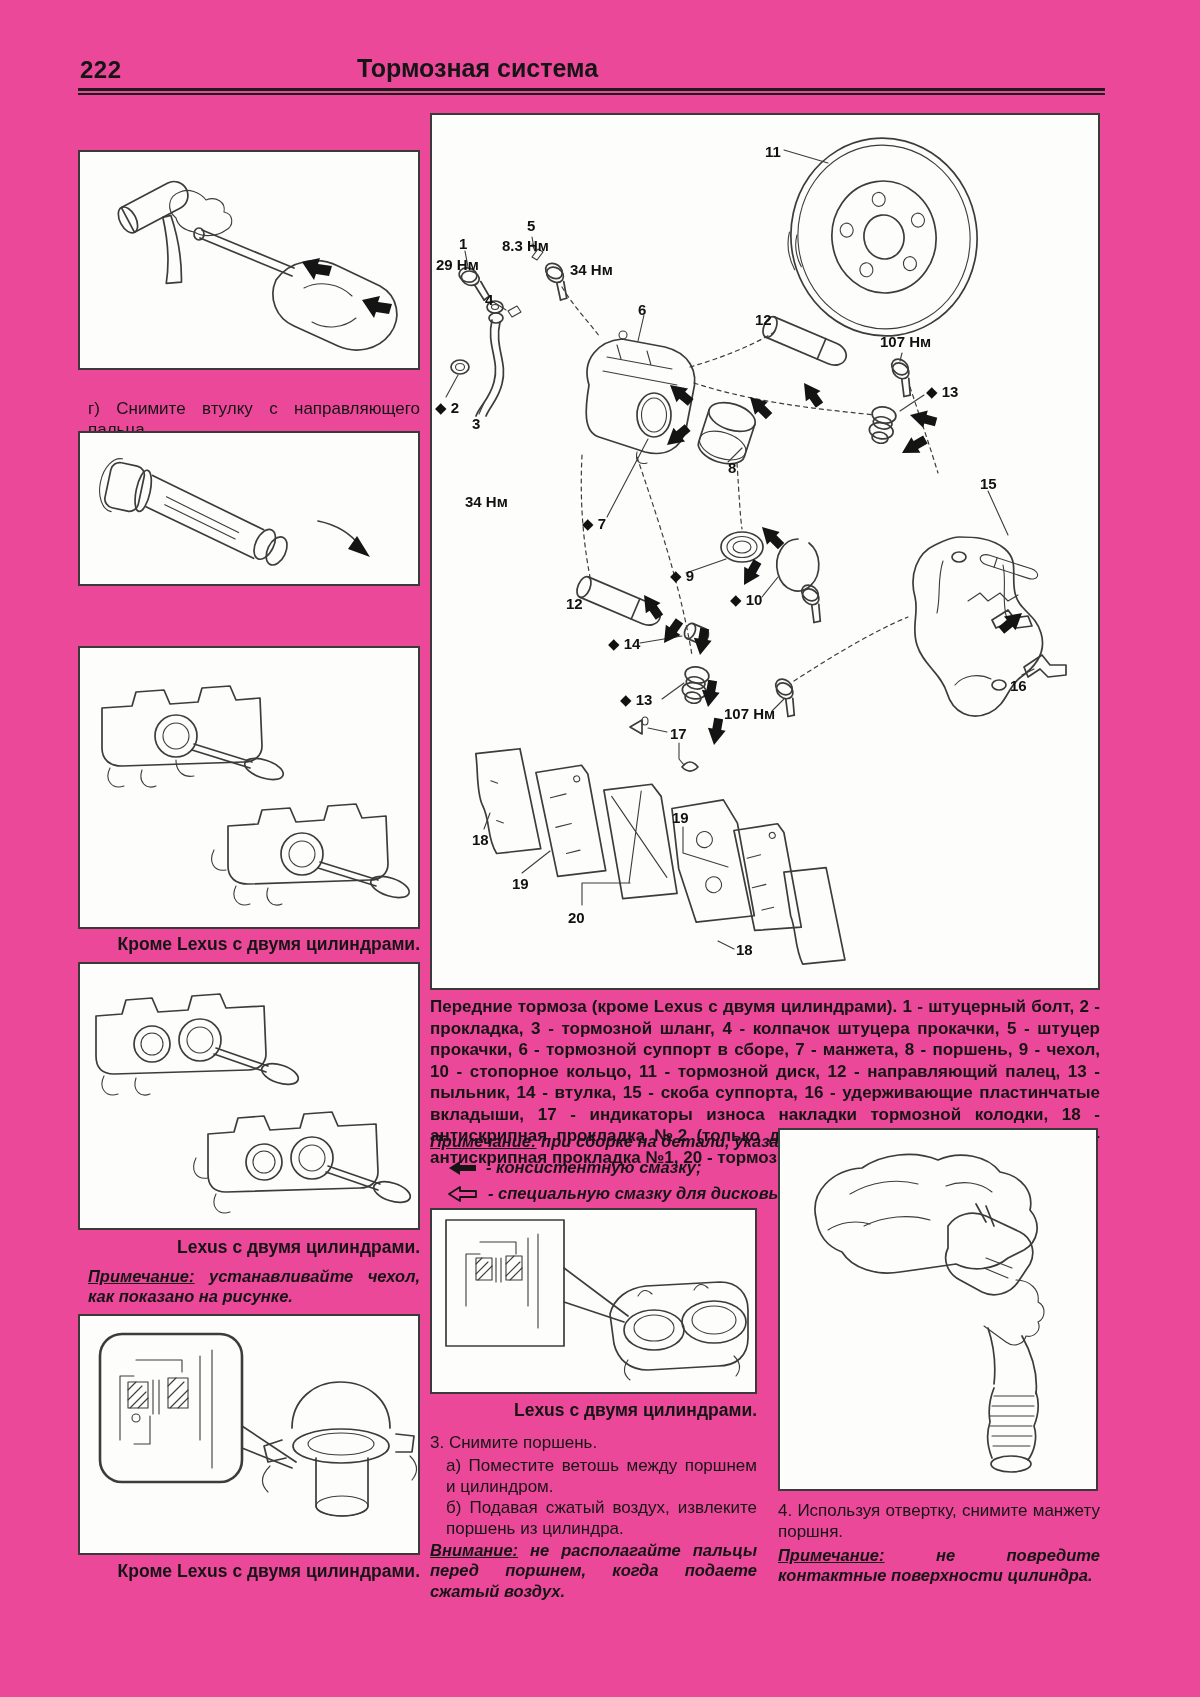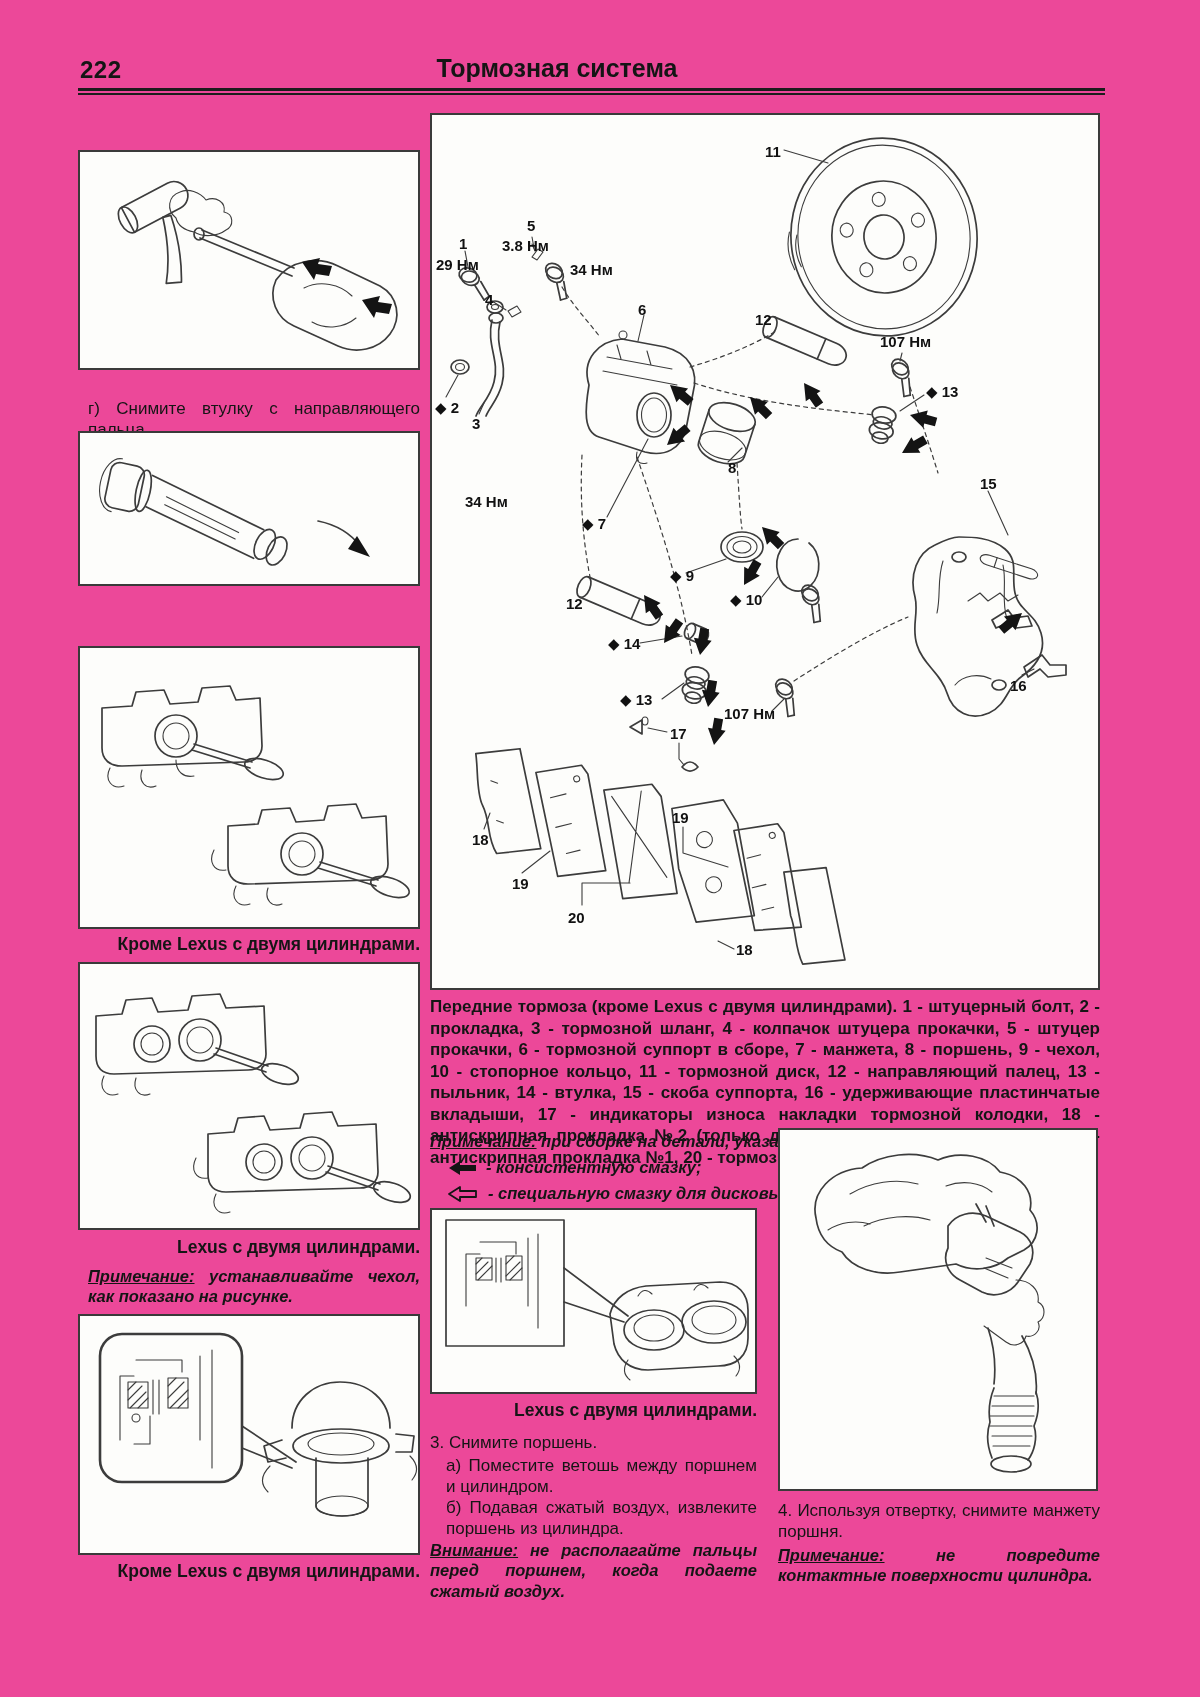--- a/index.html
+++ b/index.html
@@ -4,21 +4,21 @@
 <style>
   html,body{margin:0;padding:0;background:#e9e9e7;}
   .page{
     position:relative;width:1200px;height:1697px;margin:0 auto;
     background:#ec4899;color:#151515;
     font-family:"Liberation Sans","DejaVu Sans",sans-serif;
     overflow:hidden;
   }
   .abs{position:absolute;}
   .pagenum{font-size:24px;font-weight:700;letter-spacing:.5px;}
-  .ptitle{font-size:25px;font-weight:700;text-align:center;}
+  .ptitle{font-size:25px;font-weight:700;text-align:left;}
   .rule{background:#1c1c1c;}
   .step{font-size:17px;line-height:1.24;text-align:justify;}
   .indent{padding-left:16px;}
   .cap{font-size:17.5px;font-weight:700;text-align:right;}
   .note{font-size:16.5px;line-height:1.24;font-style:italic;font-weight:700;text-align:justify;}
   .nlabel{text-decoration:underline;}
   .maincap{font-size:17px;font-weight:700;line-height:1.27;text-align:justify;}
   .figbox{border:2px solid #3a3a3a;background:#fdfdfb;box-sizing:border-box;}
   .dwrap{position:relative;}
   .dlbl{position:absolute;font-size:15px;font-weight:700;white-space:nowrap;color:#111;}
@@ -380,21 +380,21 @@
       <use href="#ga" transform="translate(268,540) rotate(-80)"></use>
       <use href="#ga" transform="translate(276,592) rotate(-80)"></use>
       <use href="#ga" transform="translate(282,630) rotate(-80)"></use>
       <use href="#ga" transform="translate(590,498) rotate(140)"></use>
     </svg>
     <div class="abs" style="left:0;top:0;width:666px;height:873px;border-radius:7px;">
         <span class="dlbl" style="left: 333px; top: 28px;">11</span>
         <span class="dlbl" style="left: 27px; top: 120px;">1</span>
         <span class="dlbl" style="left: 4px; top: 141px;">29 Нм</span>
         <span class="dlbl" style="left: 95px; top: 102px;">5</span>
-        <span class="dlbl" style="left: 70px; top: 122px;">3.8 Нм</span>
+        <span class="dlbl" style="left: 70px; top: 122px;">8.3 Нм</span>
         <span class="dlbl" style="left: 138px; top: 146px;">34 Нм</span>
         <span class="dlbl" style="left: 53px; top: 176px;">4</span>
         <span class="dlbl" style="left: 40px; top: 300px;">3</span>
         <span class="dlbl" style="left: 206px; top: 186px;">6</span>
         <span class="dlbl" style="left: 323px; top: 196px;">12</span>
         <span class="dlbl" style="left: 448px; top: 218px;">107 Нм</span>
         <span class="dlbl" style="left: 494px; top: 268px;">◆ 13</span>
         <span class="dlbl" style="left: 3px; top: 284px;">◆ 2</span>
         <span class="dlbl" style="left: 33px; top: 378px;">34 Нм</span>
         <span class="dlbl" style="left: 150px; top: 400px;">◆ 7</span>

